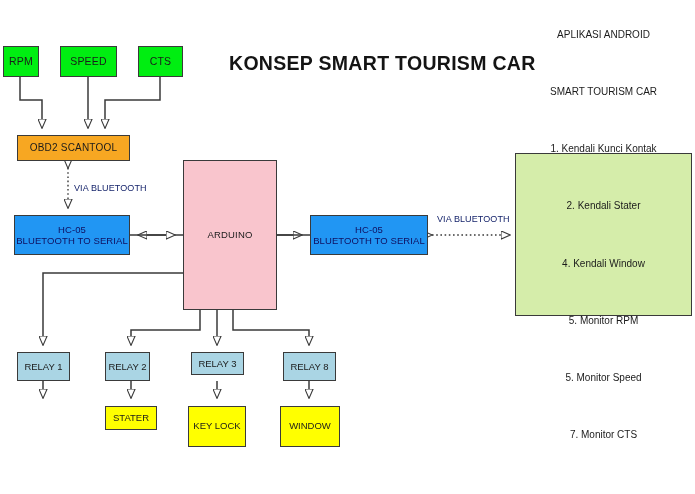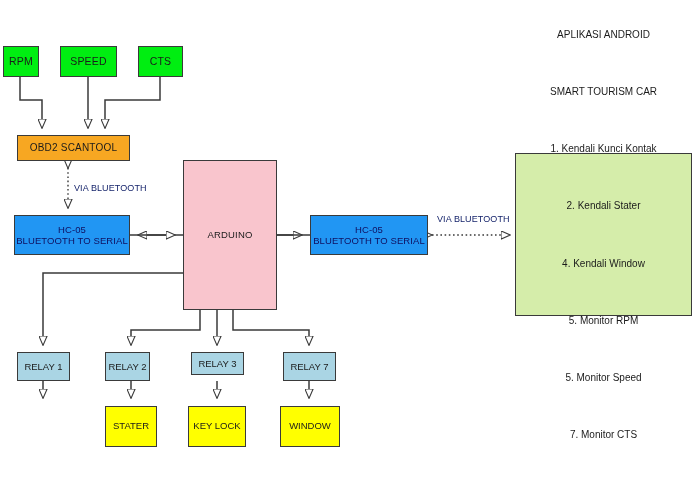--- a/index.html
+++ b/index.html
@@ -136,20 +136,21 @@
       <path d="M217,381 L217,398"></path>
       <path d="M309,381 L309,398"></path>
     </g>
 
     <g fill="none" stroke="#3a3a3a" stroke-width="1.4" stroke-dasharray="1.6 2.6" marker-end="url(#ah)" marker-start="url(#ah)">
       <path d="M68,168 L68,208"></path>
       <path d="M432,235 L510,235"></path>
     </g>
   </svg>
 
+  <div class="title" style="left:229px; top:52px;">KONSEP SMART TOURISM CAR</div>
 
   <div class="node sensor" style="left:3px; top:46px; width:36px; height:31px;">
     <span>RPM</span>
   </div>
   <div class="node sensor" style="left:60px; top:46px; width:57px; height:31px;">
     <span>SPEED</span>
   </div>
   <div class="node sensor" style="left:138px; top:46px; width:45px; height:31px;">
     <span>CTS</span>
   </div>
@@ -190,24 +191,24 @@
   <div class="node relay" style="left:17px; top:352px; width:53px; height:29px;">
     <span>RELAY 1</span>
   </div>
   <div class="node relay" style="left:105px; top:352px; width:45px; height:29px;">
     <span>RELAY 2</span>
   </div>
   <div class="node relay" style="left:191px; top:352px; width:53px; height:23px;">
     <span>RELAY 3</span>
   </div>
   <div class="node relay" style="left:283px; top:352px; width:53px; height:29px;">
-    <span>RELAY 7</span>
-  </div>
-
-  <div class="node actuator" style="left:105px; top:406px; width:52px; height:41px;">
+    <span>RELAY 8</span>
+  </div>
+
+  <div class="node actuator" style="left:105px; top:406px; width:52px; height:24px;">
     <span>STATER</span>
   </div>
   <div class="node actuator" style="left:188px; top:406px; width:58px; height:41px;">
     <span>KEY LOCK</span>
   </div>
   <div class="node actuator" style="left:280px; top:406px; width:60px; height:41px;">
     <span>WINDOW</span>
   </div>
 
 </div>

